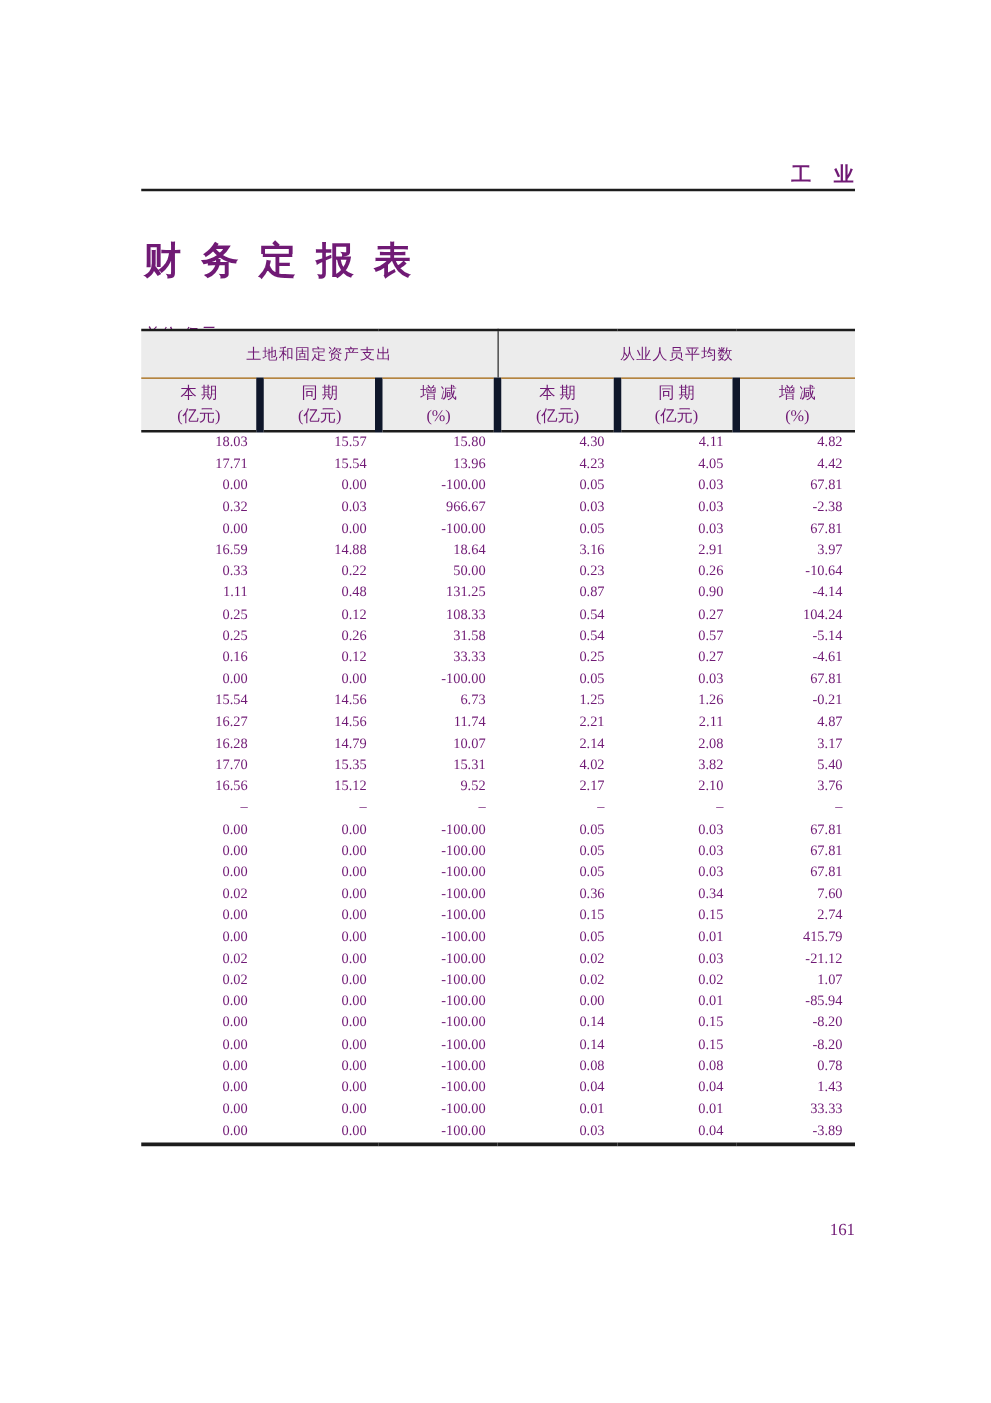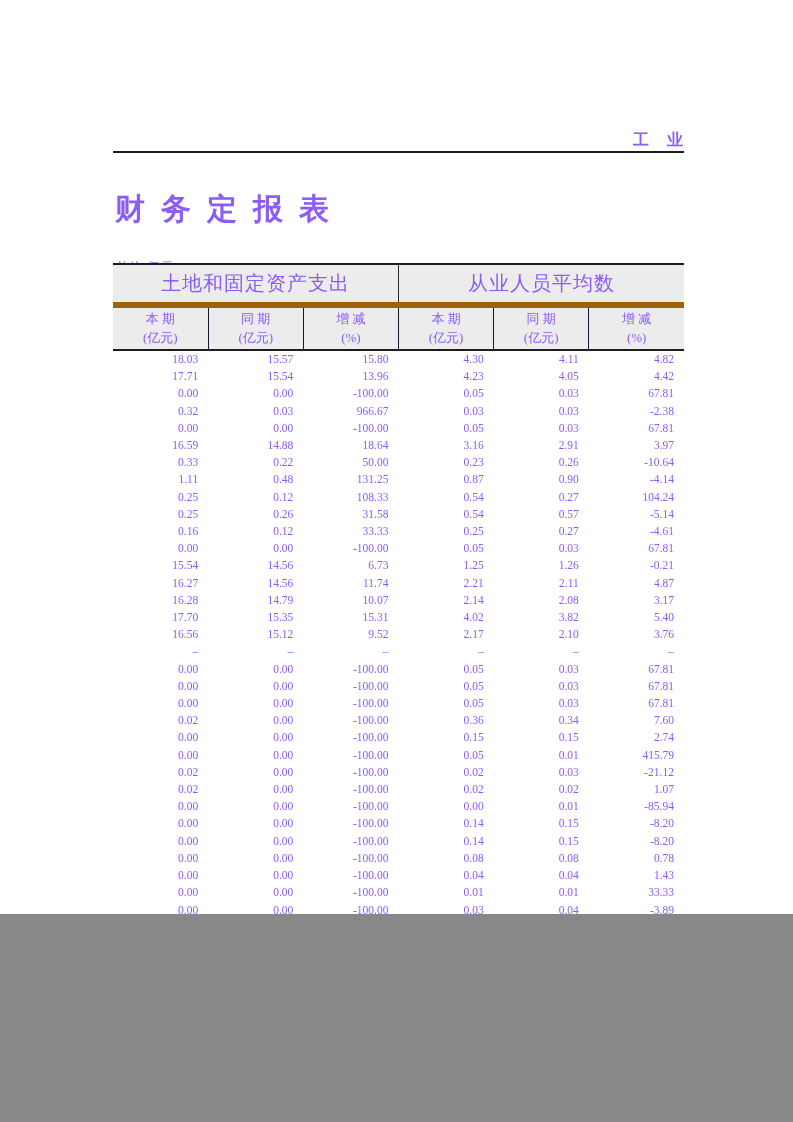--- a/index.html
+++ b/index.html
@@ -1,23 +1,23 @@
 <!DOCTYPE html>
 <html><head>
 <meta charset="utf-8">
 <style>
   html, body { margin: 0; padding: 0; background: #888; }
   .page {
     position: relative;
     width: 793px;
-    height: 914px;
+    height: 1122px;
     margin: 0 auto;
     background: #ffffff;
     font-family: "Liberation Serif", "DejaVu Serif", serif;
-    color: #8b5cf6;
+    color: #701a75;
     overflow: hidden;
   }
   .running-head {
     position: absolute;
     top: 130px; left: 113px; width: 571px;
     text-align: right;
     font-size: 16px;
     font-weight: 600;
     letter-spacing: 1px;
   }
@@ -56,30 +56,30 @@
   }
   table.report thead th {
     background: #ececec;
     font-weight: 400;
     vertical-align: middle;
     text-align: center;
     padding: 0;
   }
   tr.group-row th {
     height: 37px;
-    font-size: 20px;
+    font-size: 12px;
     letter-spacing: 1px;
-    border-bottom: 6px solid #a16207;
+    border-bottom: 1px solid #a16207;
   }
   tr.group-row th.group-a { border-right: 1px solid #2b2b2b; }
   tr.col-row th {
     height: 41px;
     font-size: 13px;
     line-height: 1.4;
-    border-right: 1px solid #0f172a;
+    border-right: 6px solid #0f172a;
     border-bottom: 2px solid #1c1c1c;
   }
   tr.col-row th:last-child { border-right: none; }
   table.report tbody td {
     height: 17.2px;
     line-height: 17.2px;
     font-size: 11.5px;
     text-align: right;
     padding: 0 10px 0 0;
     white-space: nowrap;

